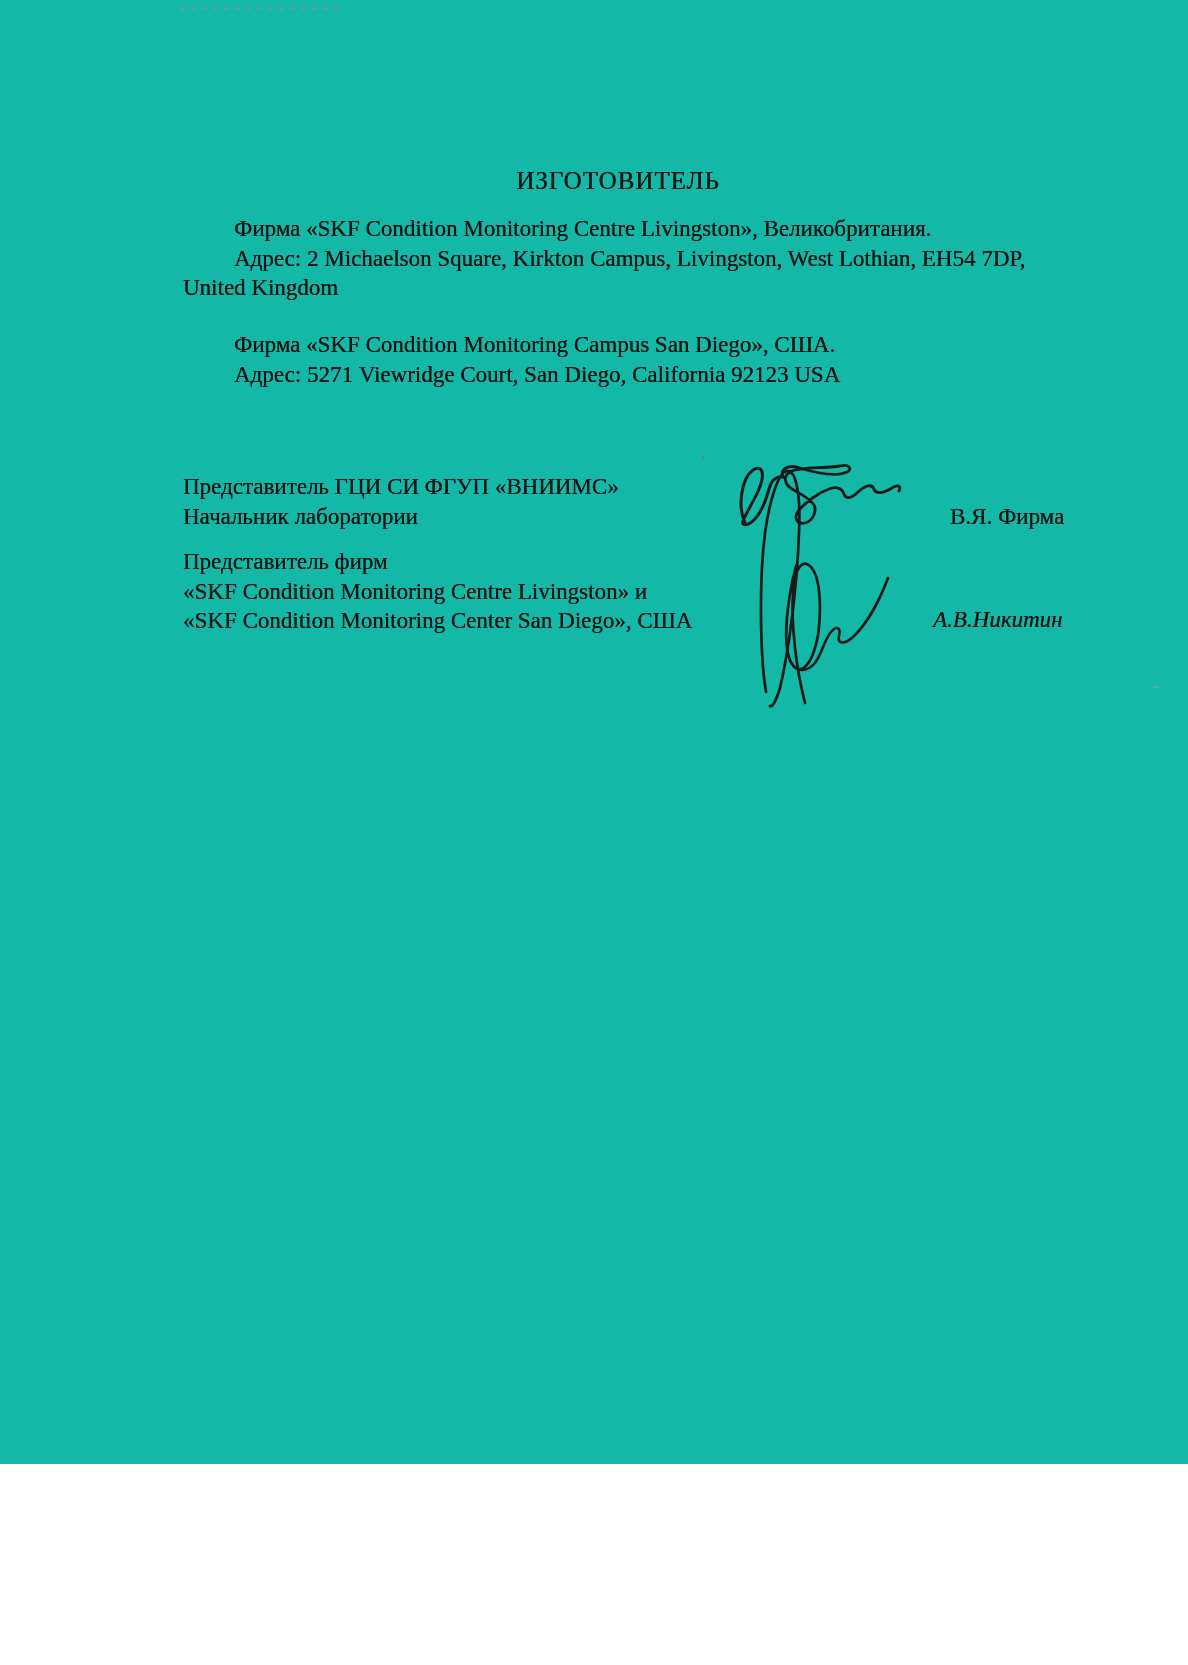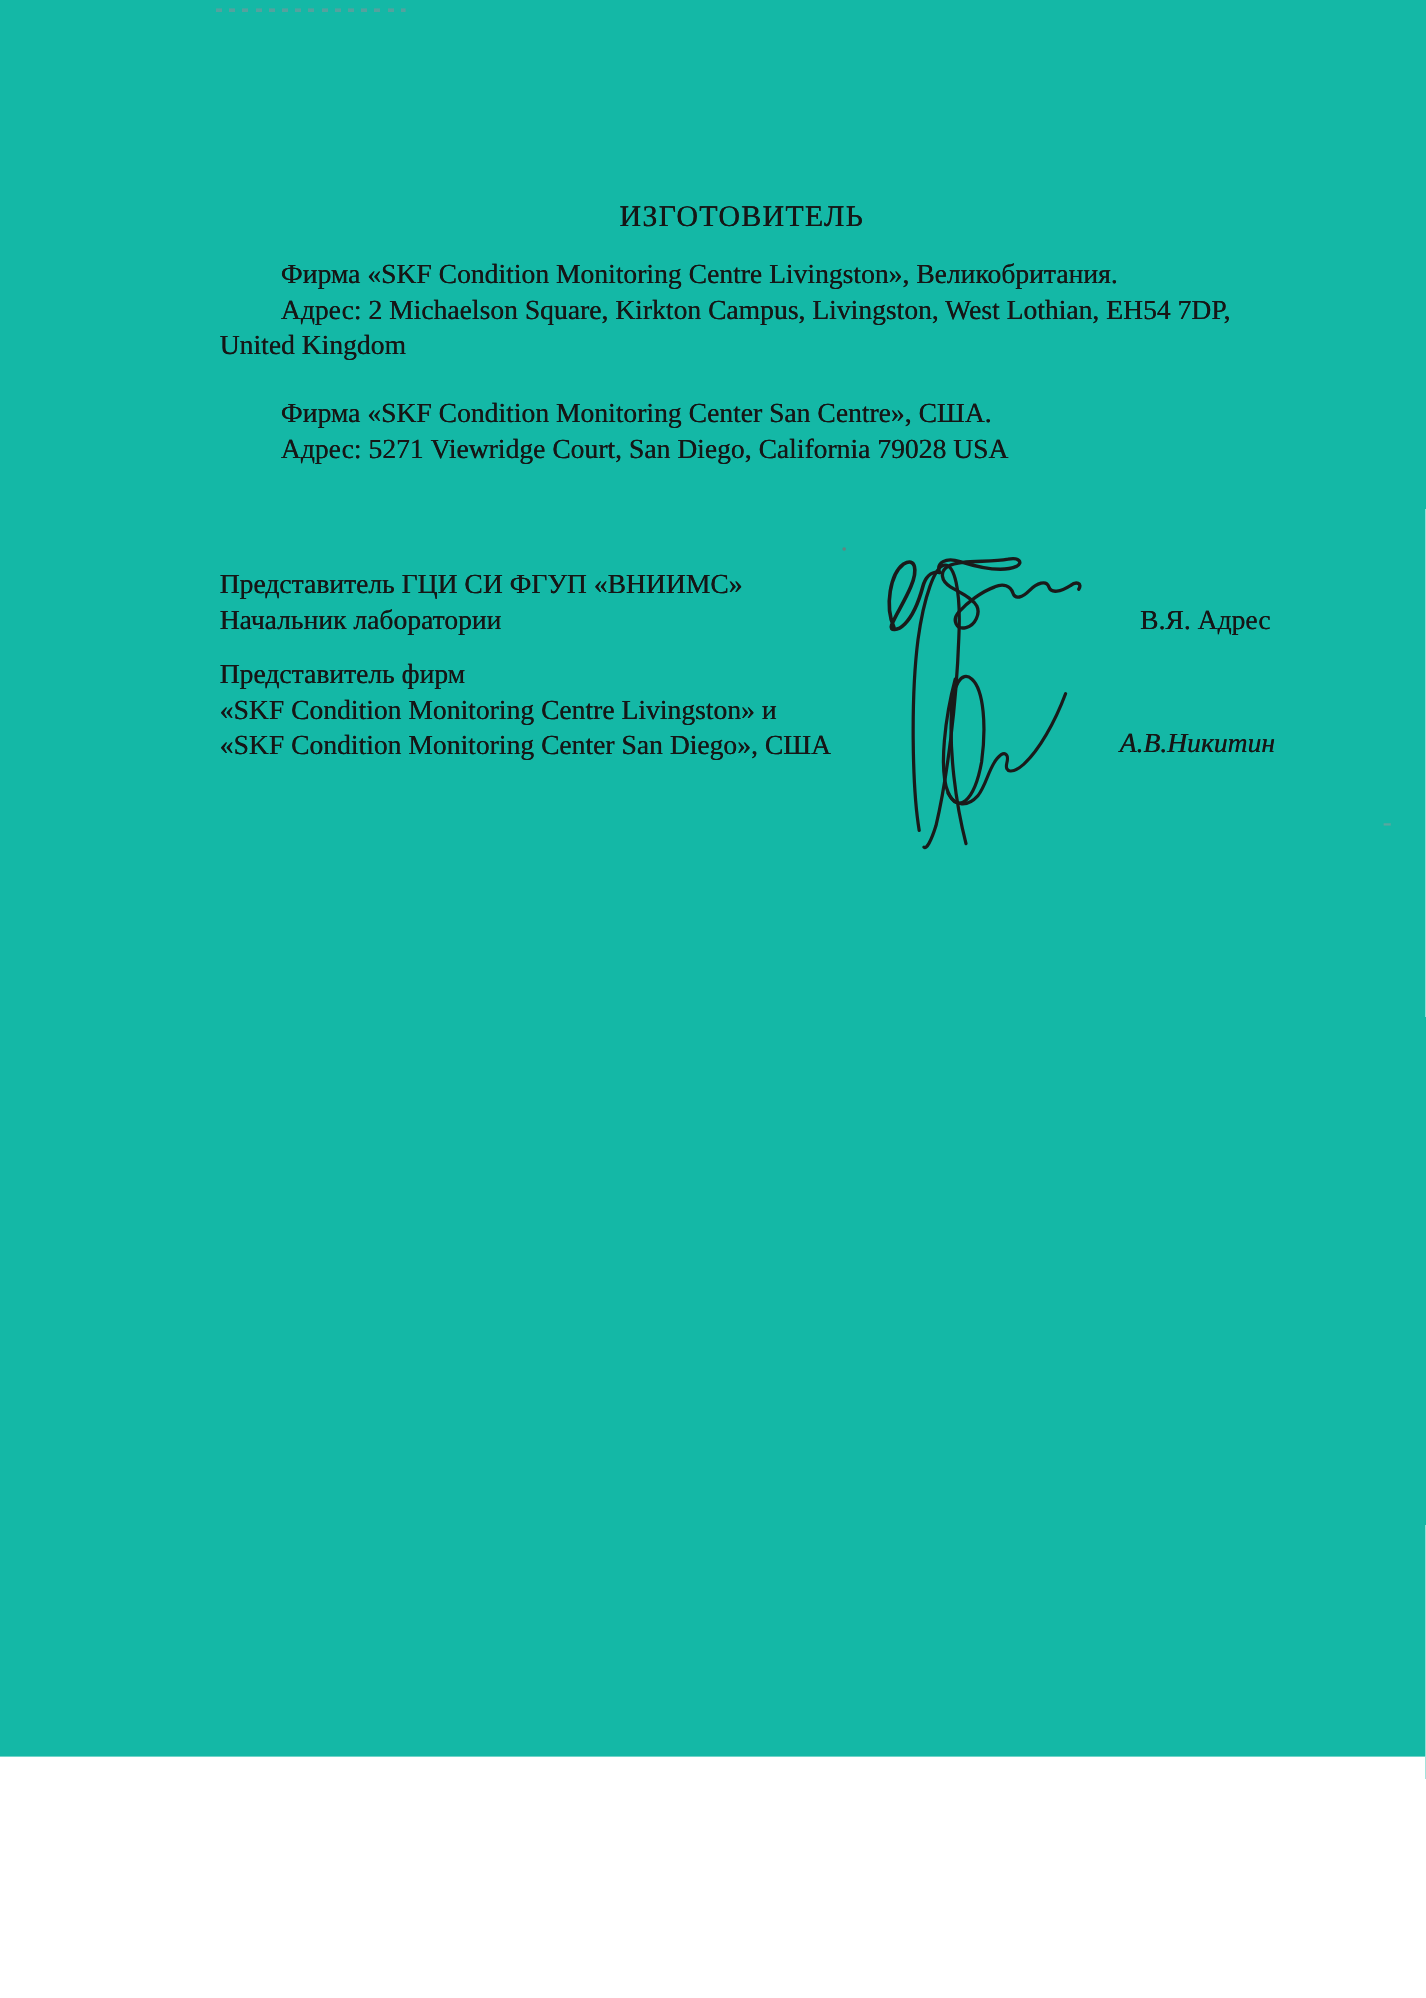--- a/index.html
+++ b/index.html
@@ -80,29 +80,29 @@
 
   <div class="doc-title">ИЗГОТОВИТЕЛЬ</div>
 
   <div class="block" style="top:214px;">
     <div class="line indent">Фирма «SKF Condition Monitoring Centre Livingston», Великобритания.</div>
     <div class="line indent">Адрес: 2 Michaelson Square, Kirkton Campus, Livingston, West Lothian, EH54 7DP,</div>
     <div class="line">United Kingdom</div>
   </div>
 
   <div class="block" style="top:330px;">
-    <div class="line indent">Фирма «SKF Condition Monitoring Center San Centre», США.</div>
-    <div class="line indent">Адрес: 5271 Viewridge Court, San Diego, California 79028 USA</div>
+    <div class="line indent">Фирма «SKF Condition Monitoring Campus San Diego», США.</div>
+    <div class="line indent">Адрес: 5271 Viewridge Court, San Diego, California 92123 USA</div>
   </div>
 
   <div class="block" style="top:472px;">
     <div class="line">Представитель ГЦИ СИ ФГУП «ВНИИМС»</div>
     <div class="line">Начальник лаборатории</div>
   </div>
-  <div class="name name-barash">В.Я. Адрес</div>
+  <div class="name name-barash">В.Я. Фирма</div>
 
   <div class="block" style="top:547px;">
     <div class="line">Представитель фирм</div>
     <div class="line">«SKF Condition Monitoring Centre Livingston» и</div>
     <div class="line">«SKF Condition Monitoring Center San Diego», США</div>
   </div>
   <div class="name name-nikitin">А.В.Никитин</div>
 
   <svg class="svg-overlay" viewBox="0 0 1188 1665">
 

